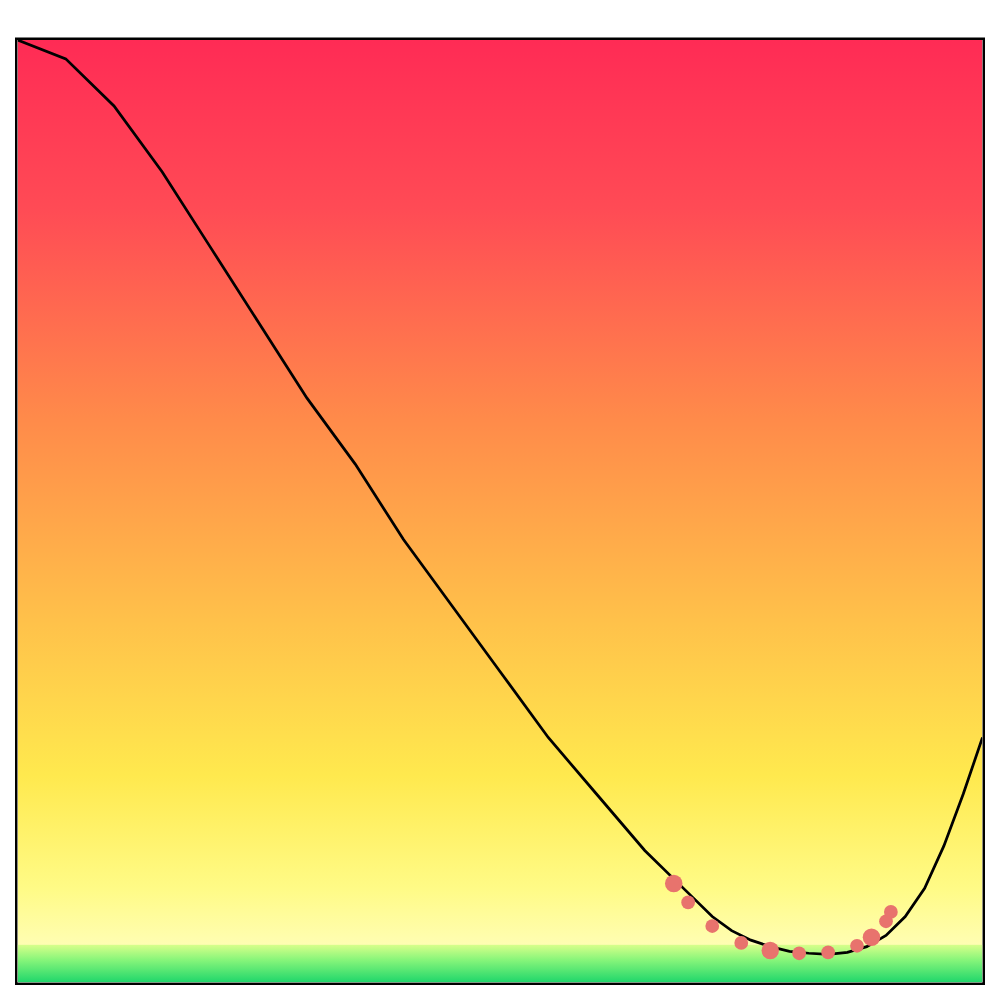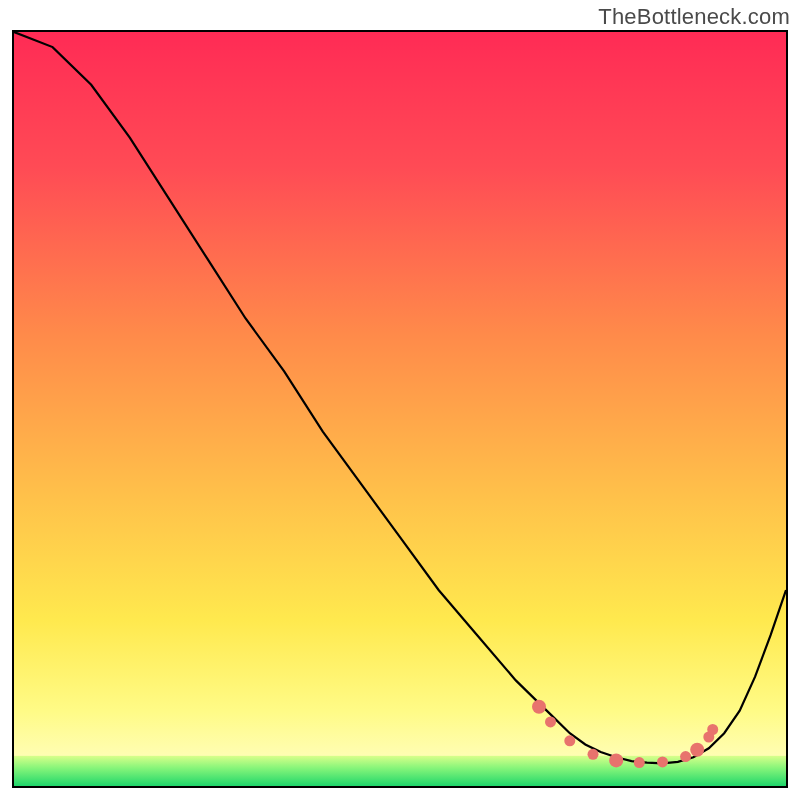--- a/index.html
+++ b/index.html
@@ -40,21 +40,20 @@
   svg {
     display: block;
     width: 100%;
     height: 100%;
   }
 </style>
 </head>
 <body>
 
 <div class="frame">
-  <div class="watermark">TheBottleneck.com</div>
 
   <div class="plot">
     <svg id="chart-svg" viewBox="0 0 772 754" preserveAspectRatio="none">
       <defs>
 
         <linearGradient id="bg-grad" x1="0" y1="0" x2="0" y2="1">
           <stop offset="0%" stop-color="#ff2b55"></stop>
           <stop offset="18%" stop-color="#ff4b55"></stop>
           <stop offset="40%" stop-color="#ff8a4a"></stop>
           <stop offset="62%" stop-color="#ffc24a"></stop>

